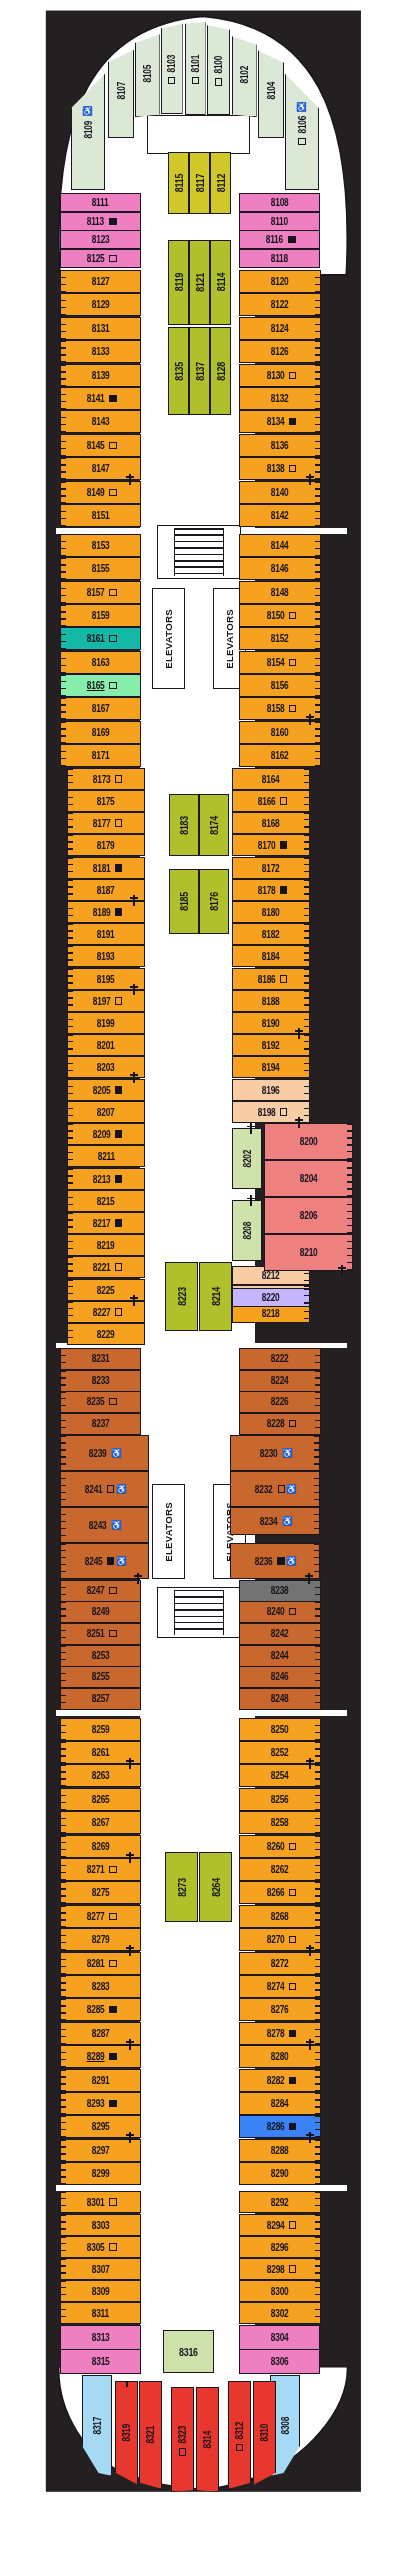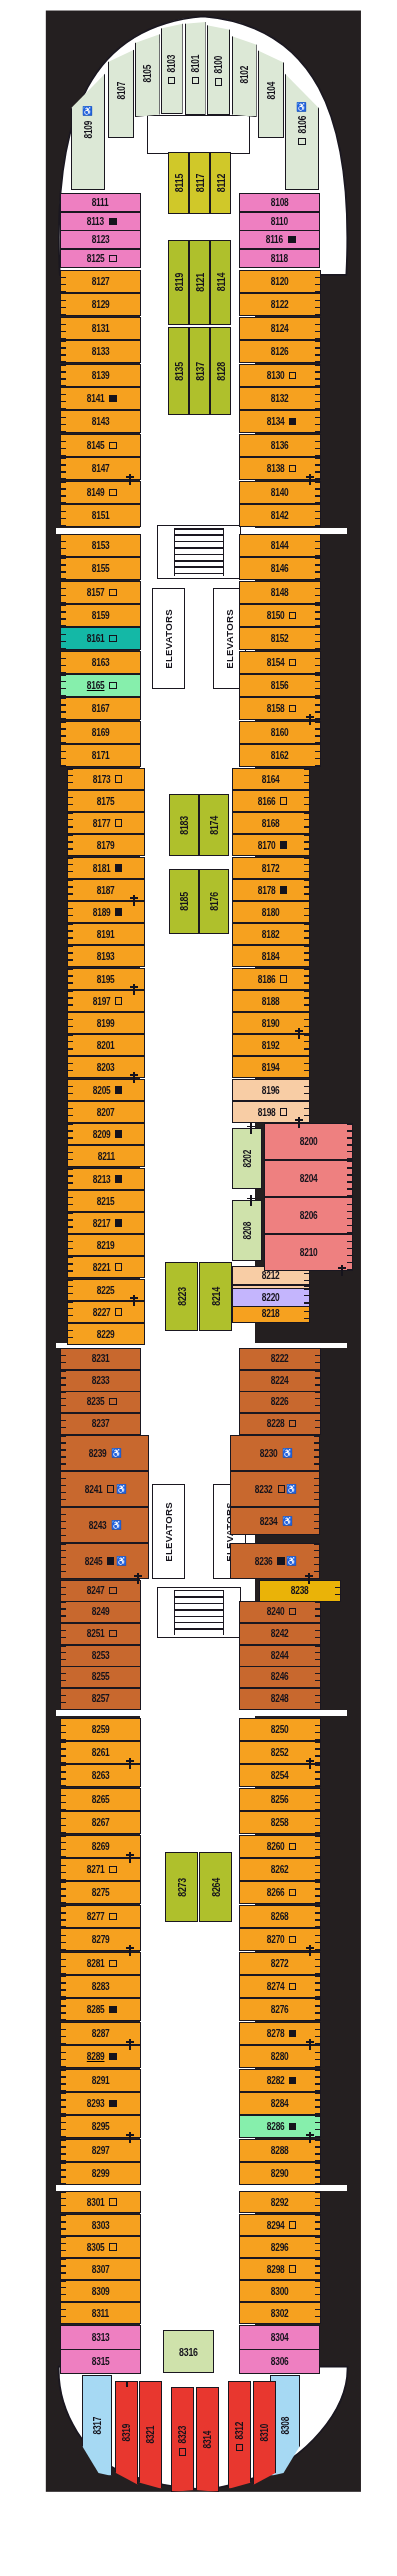--- a/index.html
+++ b/index.html
@@ -609,21 +609,21 @@
     </div>
     <div class="cabin" style="left: 230px; top: 1543px; width: 90px; height: 36px; background: rgb(200, 104, 46);">
       <span class="num" style="font-size: 11px;">8236</span>
       <span class="sqf"></span>
       <span class="wc">♿</span>
       <span class="tick">
         <i></i>
       </span>
       <div class="balcR"></div>
     </div>
-    <div class="cabin" style="left: 239px; top: 1580px; width: 82px; height: 21.6px; background: #eab308; margin-left: 20px;">
+    <div class="cabin" style="left: 239px; top: 1580px; width: 82px; height: 21.6px; background: #737373;">
       <span class="num" style="font-size: 11px;">8238</span>
       <div class="balcR"></div>
     </div>
     <div class="cabin" style="left: 239px; top: 1601px; width: 82px; height: 21.6px; background: rgb(200, 104, 46);">
       <span class="num" style="font-size: 11px;">8240</span>
       <span class="sq"></span>
       <div class="balcR"></div>
     </div>
     <div class="cabin" style="left: 239px; top: 1623px; width: 82px; height: 21.6px; background: rgb(200, 104, 46);">
       <span class="num" style="font-size: 11px;">8242</span>
@@ -818,21 +818,21 @@
     </div>
     <div class="cabin" style="left: 239px; top: 2069px; width: 82px; height: 23.4px; background: rgb(246, 161, 31);">
       <span class="num" style="font-size: 11px;">8282</span>
       <span class="sqf"></span>
       <div class="balcR"></div>
     </div>
     <div class="cabin" style="left: 239px; top: 2092px; width: 82px; height: 23.4px; background: rgb(246, 161, 31);">
       <span class="num" style="font-size: 11px;">8284</span>
       <div class="balcR"></div>
     </div>
-    <div class="cabin" style="left: 239px; top: 2115px; width: 82px; height: 23.4px; background: #86efac;">
+    <div class="cabin" style="left: 239px; top: 2115px; width: 82px; height: 23.4px; background: #3b82f6;">
       <span class="num" style="font-size: 11px;">8286</span>
       <span class="sqf"></span>
       <span class="tick">
         <i></i>
       </span>
       <div class="balcR"></div>
     </div>
     <div class="cabin" style="left: 239px; top: 2139px; width: 82px; height: 23.4px; background: rgb(246, 161, 31);">
       <span class="num" style="font-size: 11px;">8288</span>
       <div class="balcR"></div>

